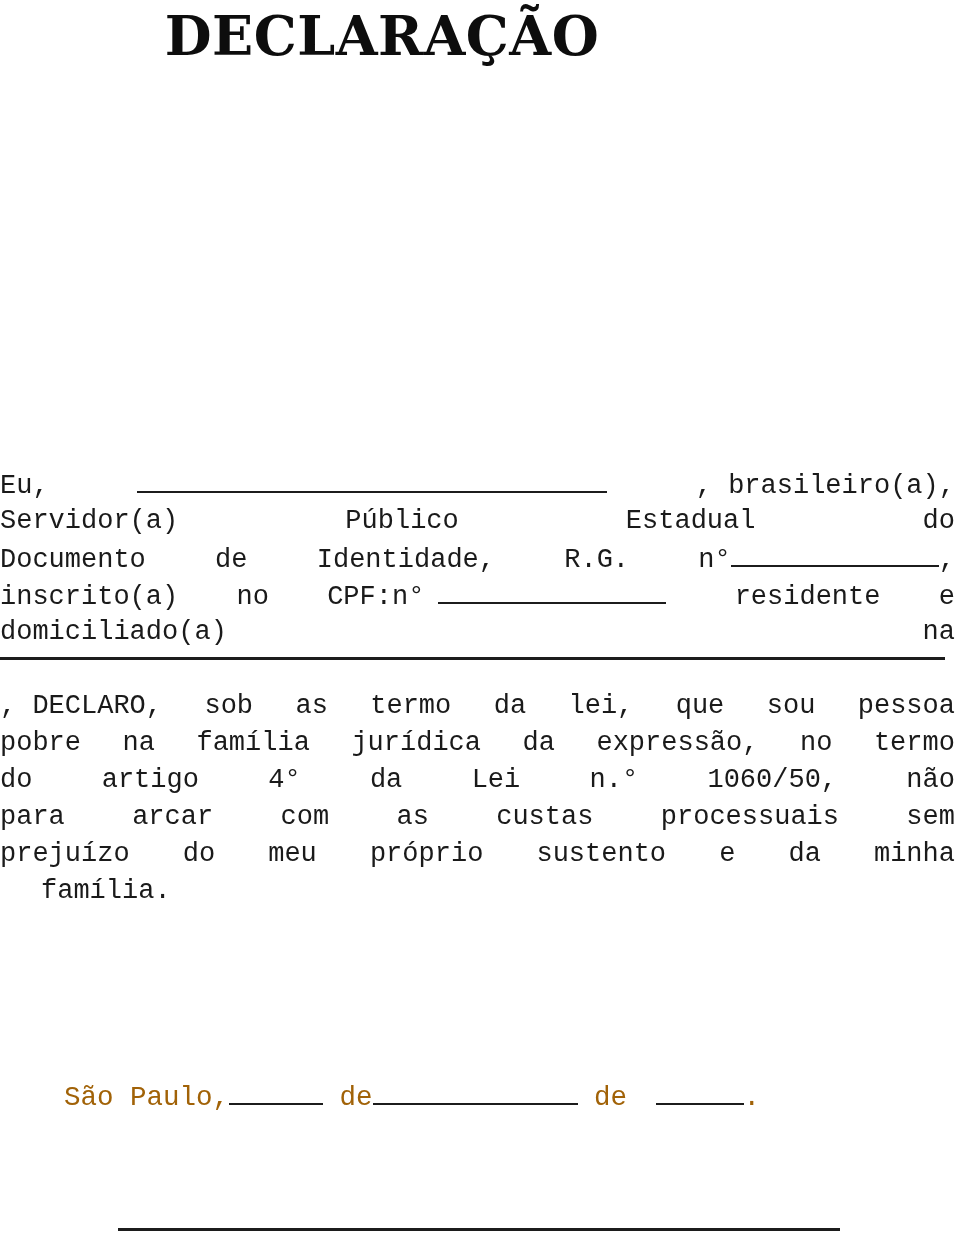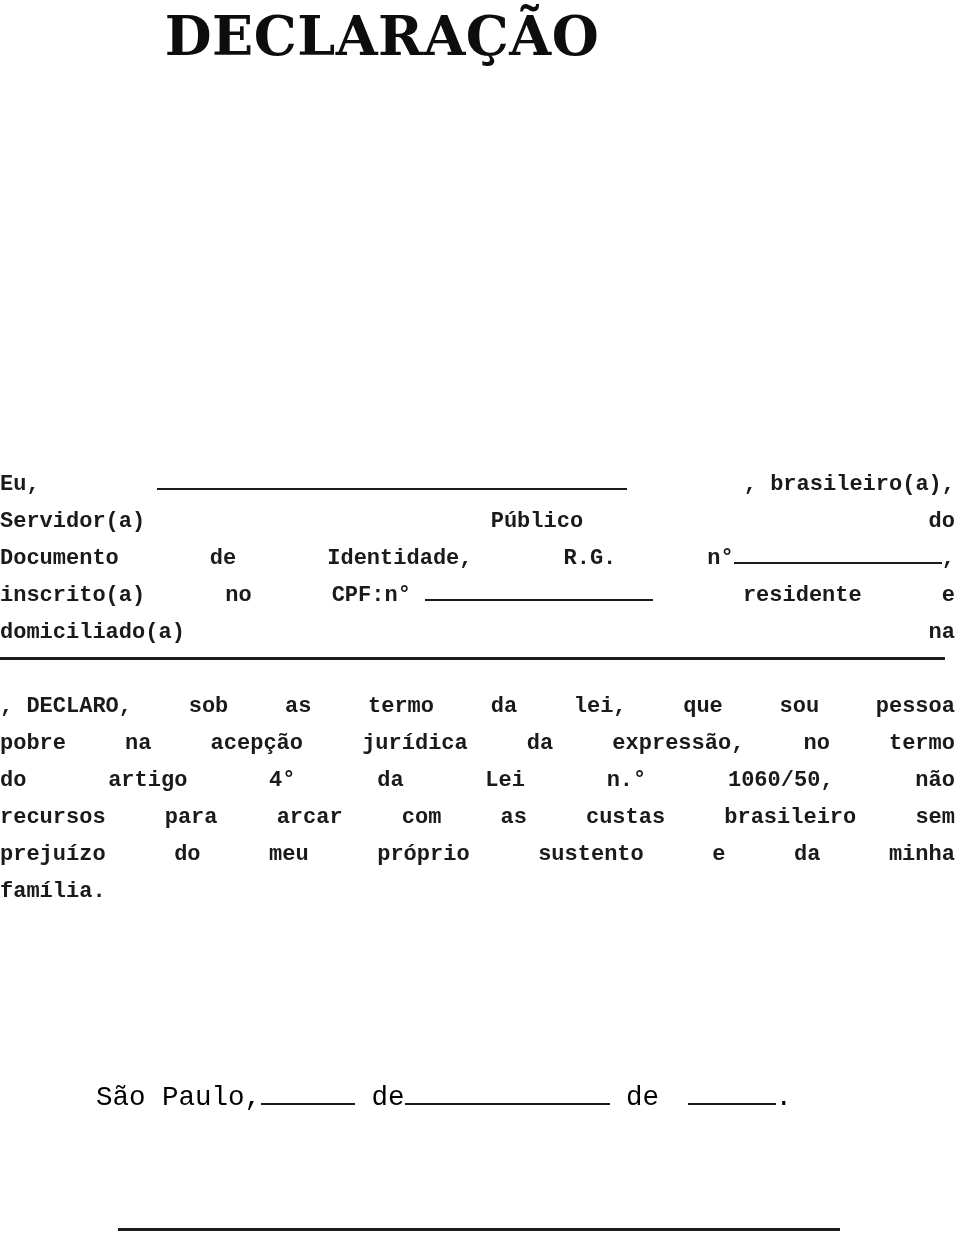--- a/index.html
+++ b/index.html
@@ -43,39 +43,38 @@
 
   
   .body-block {
     position: absolute;
     left: 0;
     top: 466px;
     width: 955px;
   }
 
   .ln {
-    font-size: 22px;
+    font-size: 27px;
     line-height: 37px;
     height: 37px;
     white-space: nowrap;
     letter-spacing: 0px;
     color: #1a1a1a;
     position: relative;
-    font-weight: bold;
   }
 
   
   .ln.just {
     display: flex;
     justify-content: space-between;
     align-items: baseline;
   }
   .ln.just > span { white-space: pre; }
 
-  .ln.left { display: block; }
+  .ln.left { display: block; margin-left: 41px; }
 
   
   .fill {
     display: inline-block;
     vertical-align: baseline;
     border-bottom: 2.5px solid #1c1c1c;
     height: 0.92em;
     margin: 0 0px;
   }
   .fill.w-name   { width: 470px; }
@@ -91,26 +90,26 @@
     left: 0;
     top: 657px;
     width: 945px;
     height: 0;
     border-top: 3px solid #1c1c1c;
   }
 
   
   .date-line {
     position: absolute;
-    left: 96px;
+    left: 64px;
     top: 1078px;
     font-size: 27.5px;
     line-height: 37px;
     white-space: pre;
-    color: #000000;
+    color: #a16207;
   }
 
   
   .sign-rule {
     position: absolute;
     left: 118px;
     top: 1228px;
     width: 722px;
     height: 0;
     border-top: 3px solid #1c1c1c;
@@ -127,20 +126,21 @@
 
     <div class="ln just">
       <span>Eu,</span>
       <span class="fill w-name"></span>
       <span>, brasileiro(a),</span>
     </div>
 
     <div class="ln just">
       <span>Servidor(a)</span>
       <span>Público</span>
+      <span>Estadual</span>
       <span>do</span>
     </div>
 
     <div class="ln just">
       <span>Documento</span>
       <span>de</span>
       <span>Identidade,</span>
       <span>R.G.</span>
       <span><span>n°</span><span class="fill w-rg"></span><span>,</span></span>
     </div>
@@ -168,47 +168,46 @@
       <span>da</span>
       <span>lei,</span>
       <span>que</span>
       <span>sou</span>
       <span>pessoa</span>
     </div>
 
     <div class="ln just">
       <span>pobre</span>
       <span>na</span>
-      <span>acepção</span>
+      <span>família</span>
       <span>jurídica</span>
       <span>da</span>
       <span>expressão,</span>
       <span>no</span>
       <span>termo</span>
     </div>
 
     <div class="ln just">
       <span>do</span>
       <span>artigo</span>
       <span>4°</span>
       <span>da</span>
       <span>Lei</span>
       <span>n.°</span>
       <span>1060/50,</span>
       <span>não</span>
     </div>
 
     <div class="ln just">
-      <span>recursos</span>
       <span>para</span>
       <span>arcar</span>
       <span>com</span>
       <span>as</span>
       <span>custas</span>
-      <span>brasileiro</span>
+      <span>processuais</span>
       <span>sem</span>
     </div>
 
     <div class="ln just">
       <span>prejuízo</span>
       <span>do</span>
       <span>meu</span>
       <span>próprio</span>
       <span>sustento</span>
       <span>e</span>

